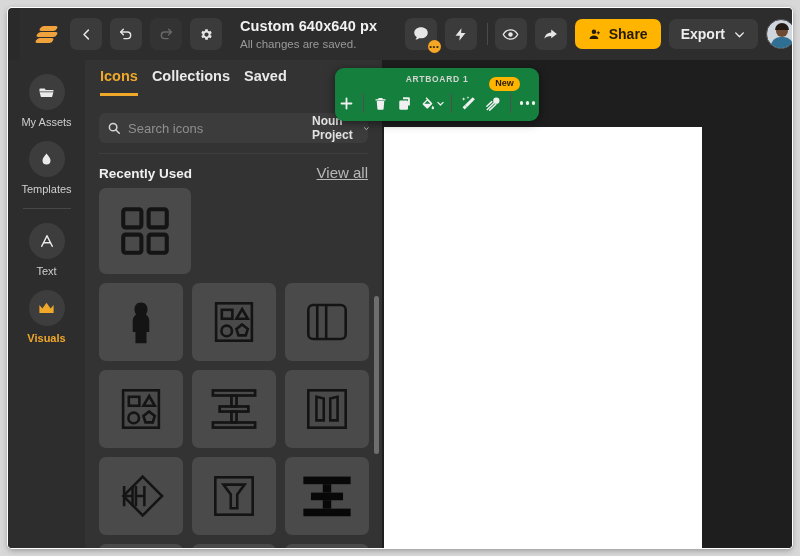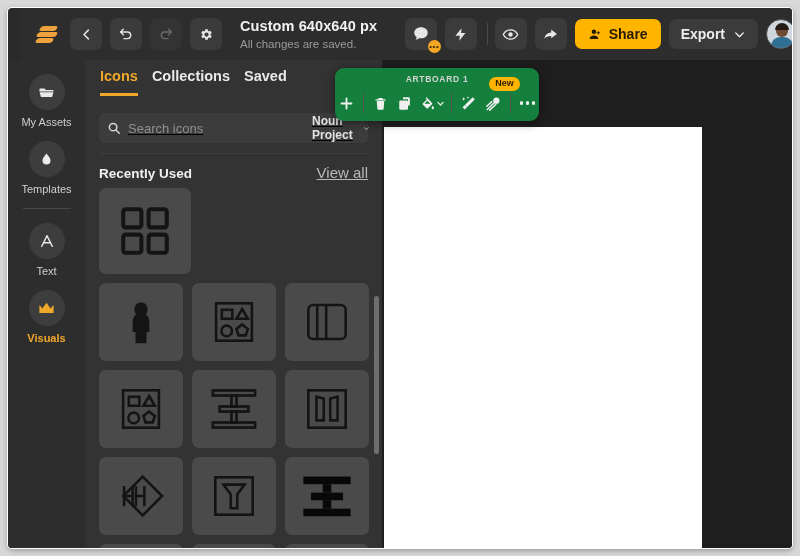--- a/index.html
+++ b/index.html
@@ -126,21 +126,21 @@
   .tab {
     font-size: 14.5px; font-weight: 700; color: #e9e9e9;
     padding-bottom: 9px; cursor: pointer; white-space: nowrap;
     border-bottom: 3px solid transparent;
   }
   .tab.active { color: #f0a82a; border-bottom-color: #f0a82a; }
 
   .searchrow {
     margin: 9px 14px 0 14px; height: 30px;
     background: #3c3c3c; border-radius: 6px;
-    display: flex; align-items: center; padding: 0 8px; text-decoration: underline;
+    display: flex; align-items: center; padding: 0 8px;
   }
   .searchrow .sicon { color: #d5d5d5; display:flex; margin-right: 7px; }
   .searchrow input {
     flex: 1; background: transparent; border: none; outline: none;
     color: #e8e8e8; font-size: 13px; font-family: inherit;
   }
   .searchrow input::placeholder { color: #8f8f8f; }
   .srcsel {
     display: flex; align-items: center; gap: 6px;
     color: #e2e2e2; font-size: 12px; font-weight: 700; cursor: pointer;

